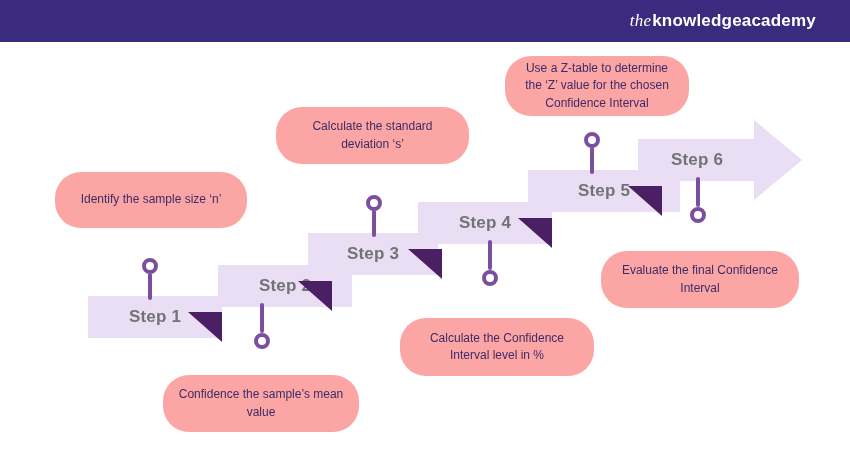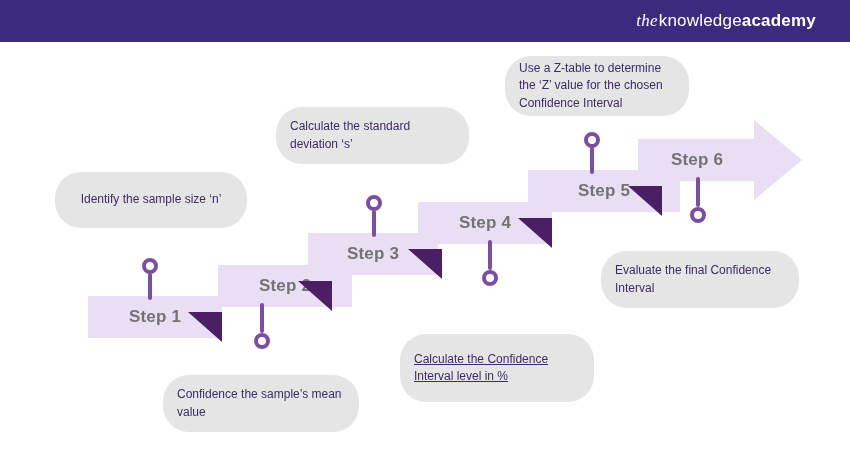--- a/index.html
+++ b/index.html
@@ -5,57 +5,57 @@
   * { margin:0; padding:0; box-sizing:border-box; }
   html,body { background:#ffffff; }
   body { font-family:"Liberation Sans", sans-serif; }
   .canvas { position:relative; width:850px; height:450px; background:#ffffff; overflow:hidden; }
 
   
   .topbar { position:absolute; left:0; top:0; width:850px; height:42px; background:#3b2b7e;
             display:flex; align-items:center; justify-content:flex-end; padding-right:34px; }
   .logo { color:#ffffff; font-size:17px; white-space:nowrap; letter-spacing:.2px; }
   .logo .the { font-family:"Liberation Serif", serif; font-style:italic; margin-right:1px; }
-  .logo .knowledge { font-weight:400; }
+  .logo .knowledge { font-weight:700; }
   .logo .academy { font-weight:700; }
 
   
   .step { position:absolute; height:42px; background:#e9def3;
           display:flex; align-items:center; justify-content:center; }
   .step .lbl { font-weight:700; font-size:17px; color:#737373; letter-spacing:.2px; }
   .fold { position:absolute; width:34px; height:30px; background:#4a1f63;
           clip-path:polygon(0 0, 100% 0, 100% 100%); }
   .arrowhead { position:absolute; width:48px; height:80px; background:#e9def3;
                clip-path:polygon(0 0, 100% 50%, 0 100%); }
 
   
   .pin-stem { position:absolute; width:4px; background:#7b4fa0; border-radius:2px; }
   .pin-circle { position:absolute; width:16px; height:16px; border:4px solid #7b4fa0;
                 border-radius:50%; background:#ffffff; }
 
   
-  .callout { position:absolute; background:#e5e5e5; border-radius:26px; color:#3f2b66;
+  .callout { position:absolute; background:#fca5a5; border-radius:26px; color:#3f2b66;
              font-size:12px; line-height:1.45; display:flex; align-items:center;
-             justify-content:center; text-align:left; padding:8px 14px; }
+             justify-content:center; text-align:center; padding:8px 14px; }
 </style>
 </head>
 <body>
 
 <div class="canvas">
 
   <header class="topbar">
     <div class="logo">
       <span class="the">the</span><span class="knowledge">knowledge</span><span class="academy">academy</span>
     </div>
   </header>
 
   <div class="callout" style="left:55px; top:172px; width:192px; height:56px;">Identify the sample size ‘n’</div>
   <div class="callout" style="left:163px; top:375px; width:196px; height:57px;">Confidence the sample’s mean value</div>
   <div class="callout" style="left:276px; top:107px; width:193px; height:57px;">Calculate the standard deviation ‘s’</div>
-  <div class="callout" style="left:400px; top:334px; width:194px; height:68px;text-decoration:underline;">Calculate the Confidence Interval level in %</div>
+  <div class="callout" style="left:400px; top:318px; width:194px; height:58px;">Calculate the Confidence Interval level in %</div>
   <div class="callout" style="left:505px; top:56px; width:184px; height:60px;">Use a Z-table to determine the ‘Z’ value for the chosen Confidence Interval</div>
   <div class="callout" style="left:601px; top:251px; width:198px; height:57px;">Evaluate the final Confidence Interval</div>
 
   <div class="step" style="left:88px;  top:296px; width:134px;">
     <span class="lbl">Step 1</span>
   </div>
   <div class="step" style="left:198px; top:265px; width:134px;margin-left:20px;">
     <span class="lbl">Step 2</span>
   </div>
   <div class="step" style="left:308px; top:233px; width:130px;">

